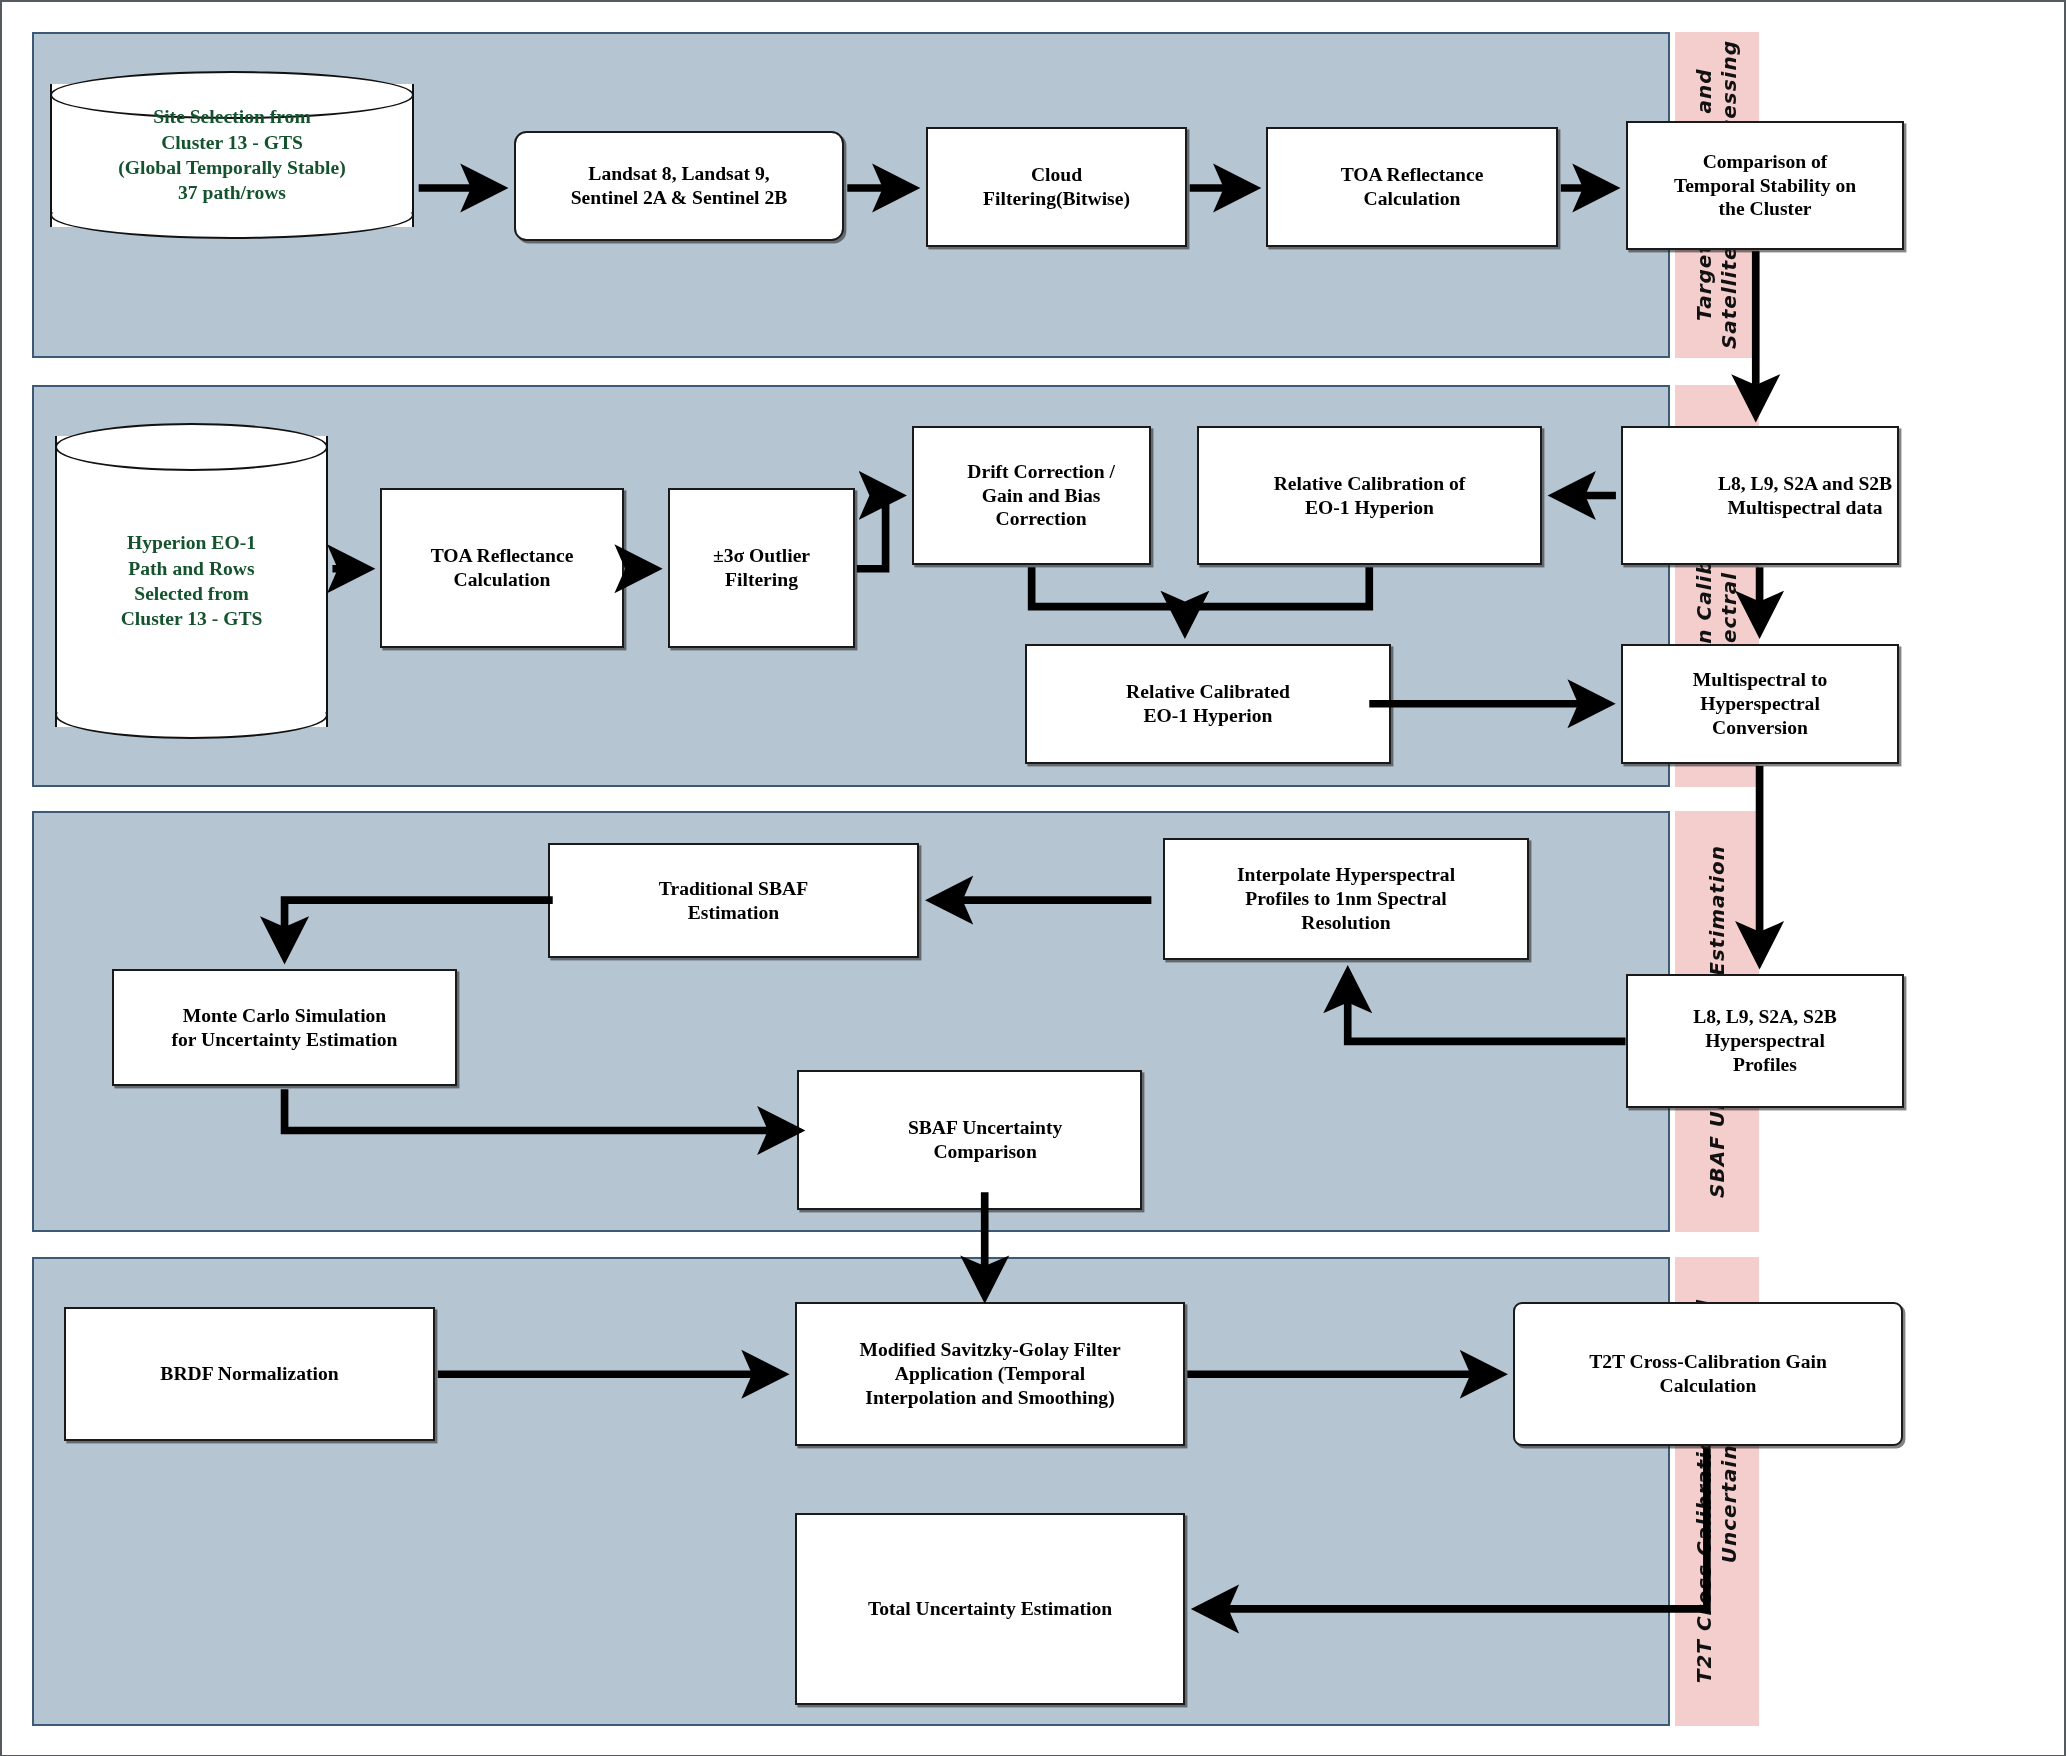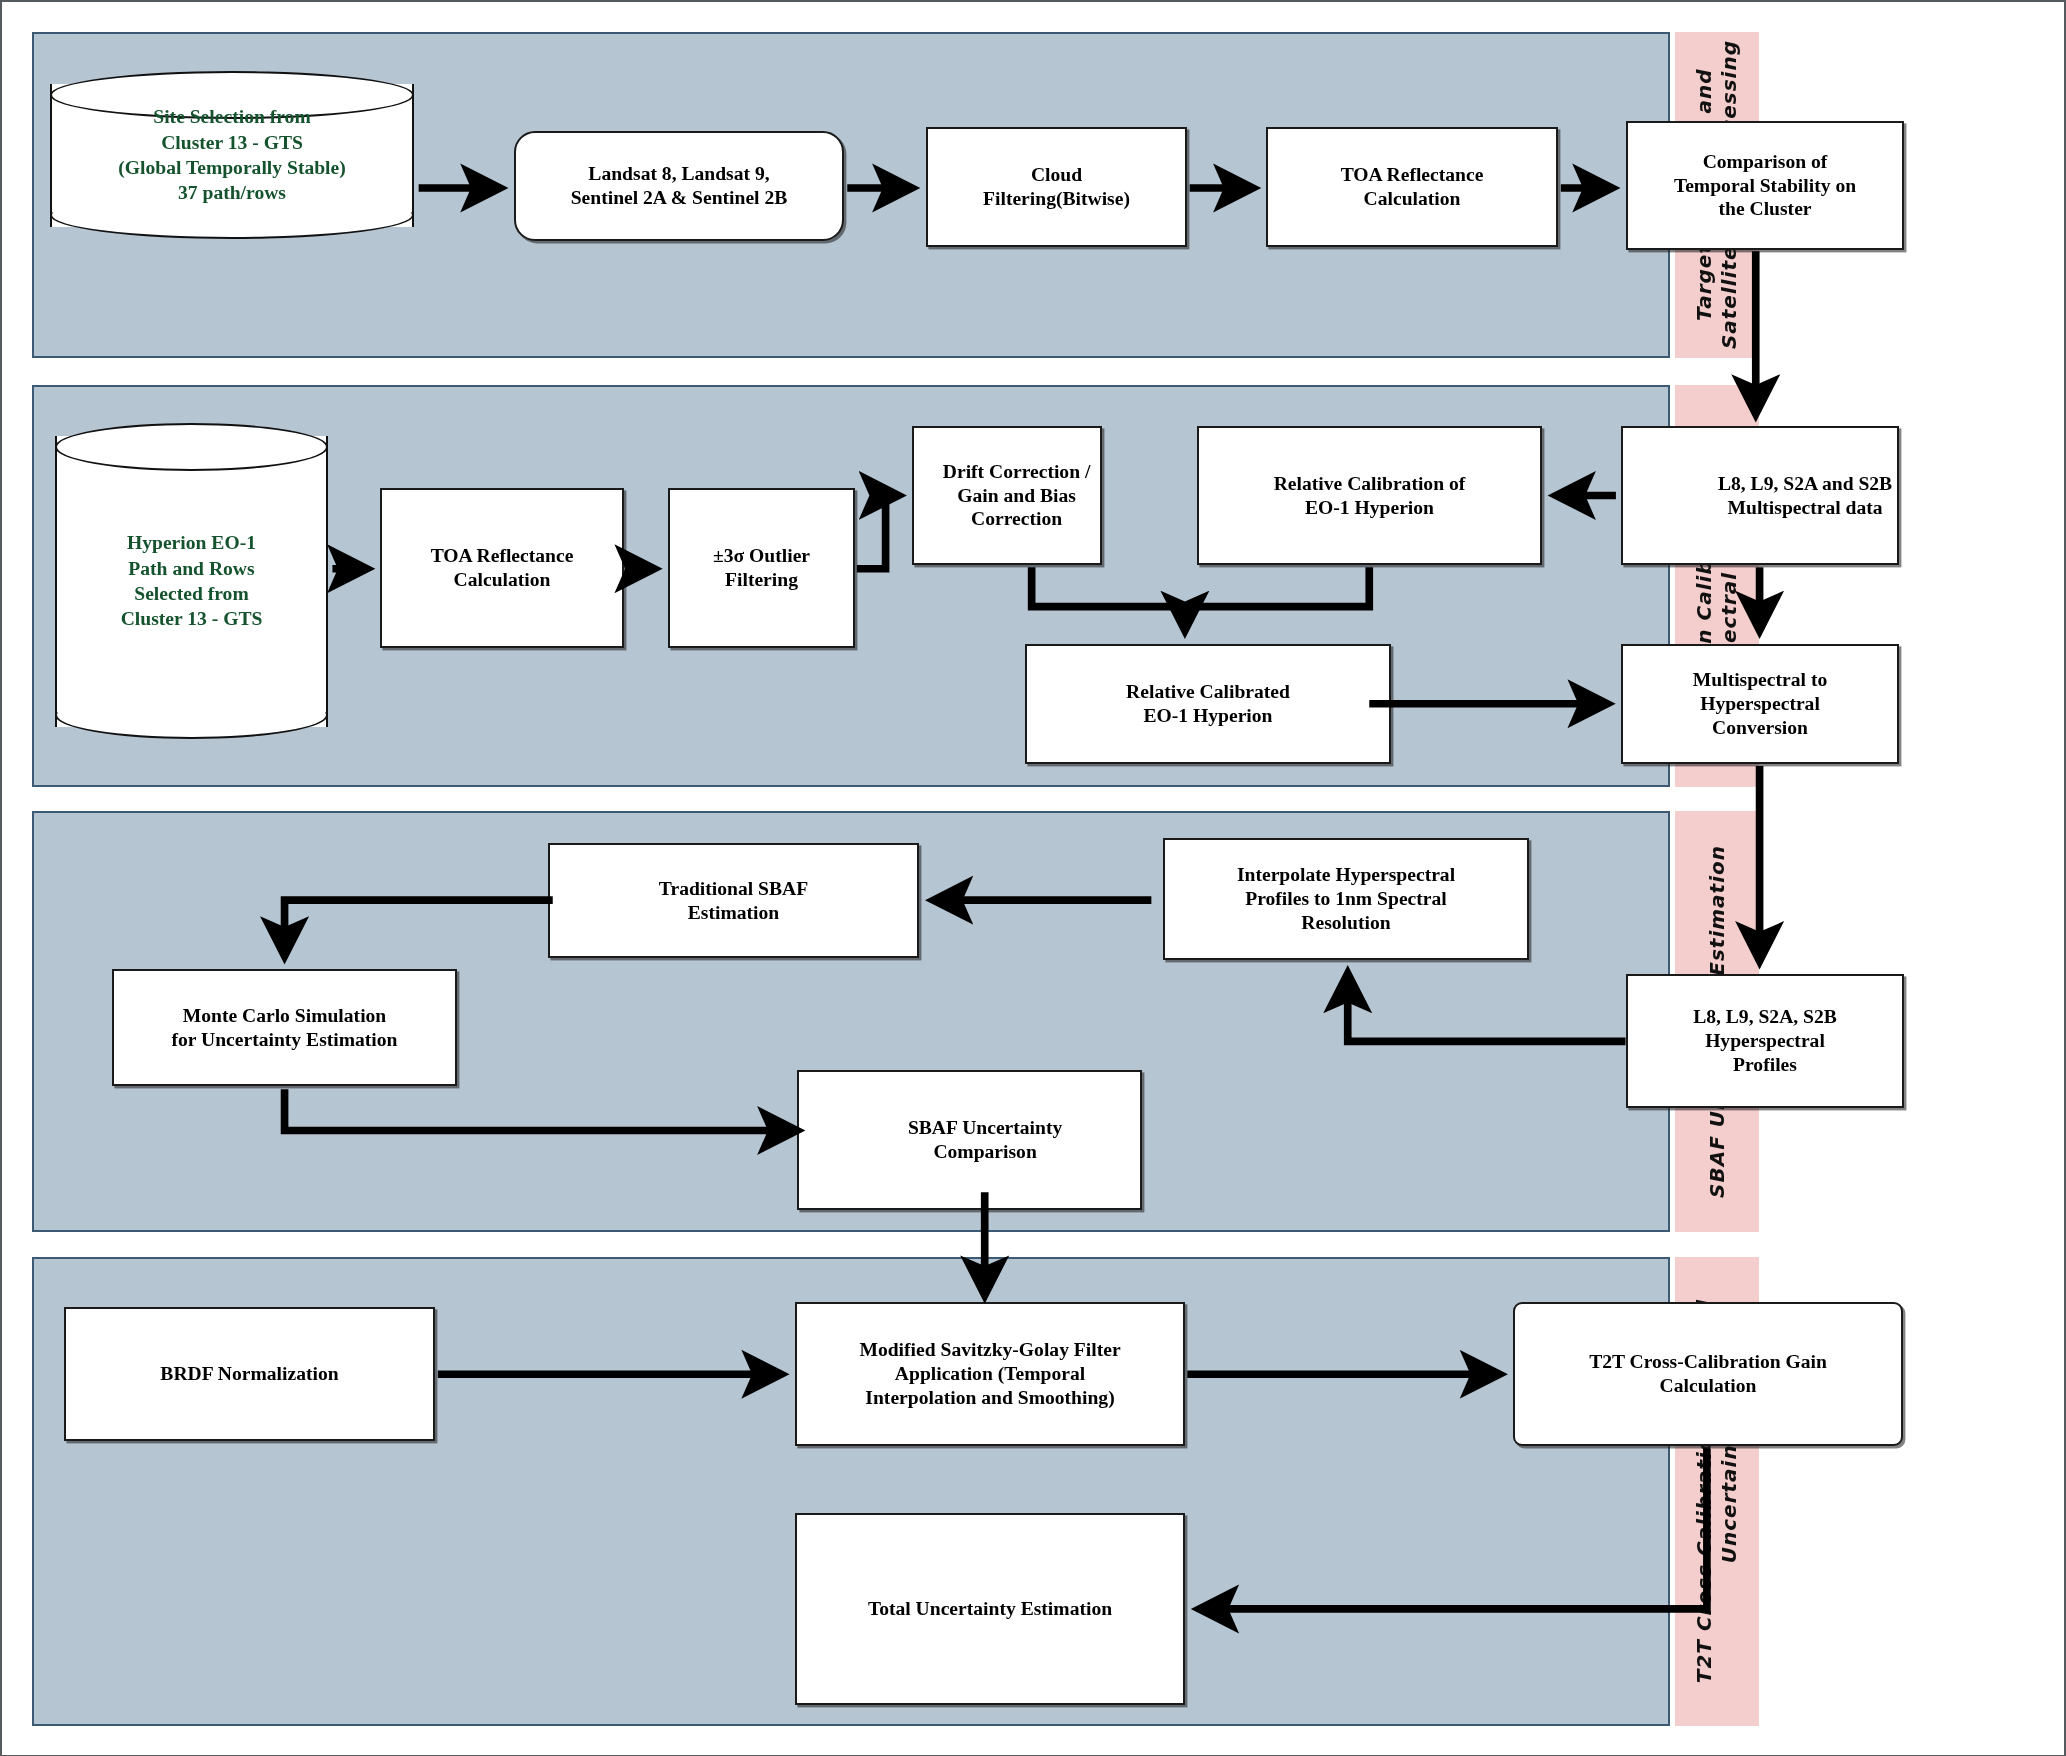--- a/index.html
+++ b/index.html
@@ -51,21 +51,21 @@
     <div class="bot"></div>
     <div class="top"></div>
     <div class="txt">
         <span>Site Selection from
 Cluster 13 - GTS
 (Global Temporally Stable)
 37 path/rows</span>
       </div>
   </div>
 
-  <div class="node rounded" style="left:512px;top:129px;width:330px;height:110px;border-radius:21px;">
+  <div class="node rounded" style="left:512px;top:129px;width:330px;height:110px;">
     <span>Landsat 8, Landsat 9,
 Sentinel 2A &amp; Sentinel 2B</span>
   </div>
 
   <div class="node" style="left:924px;top:125px;width:261px;height:120px;">
     <span>Cloud
 Filtering(Bitwise)</span>
   </div>
 
   <div class="node" style="left:1264px;top:125px;width:292px;height:120px;">
@@ -100,21 +100,21 @@
   <div class="node" style="left:378px;top:486px;width:244px;height:160px;">
     <span>TOA Reflectance
 Calculation</span>
   </div>
 
   <div class="node" style="left:666px;top:486px;width:187px;height:160px;">
     <span>±3σ Outlier
 Filtering</span>
   </div>
 
-  <div class="node" style="left:910px;top:424px;width:190px;height:139px;padding-left:24px;">
+  <div class="node" style="left:910px;top:424px;width:239px;height:139px;padding-left:24px;">
     <span>Drift Correction /
 Gain and Bias
 Correction</span>
   </div>
 
   <div class="node" style="left:1195px;top:424px;width:345px;height:139px;font-family:Liberation Serif, serif;">
     <span>Relative Calibration of
 EO-1 Hyperion</span>
   </div>
 

